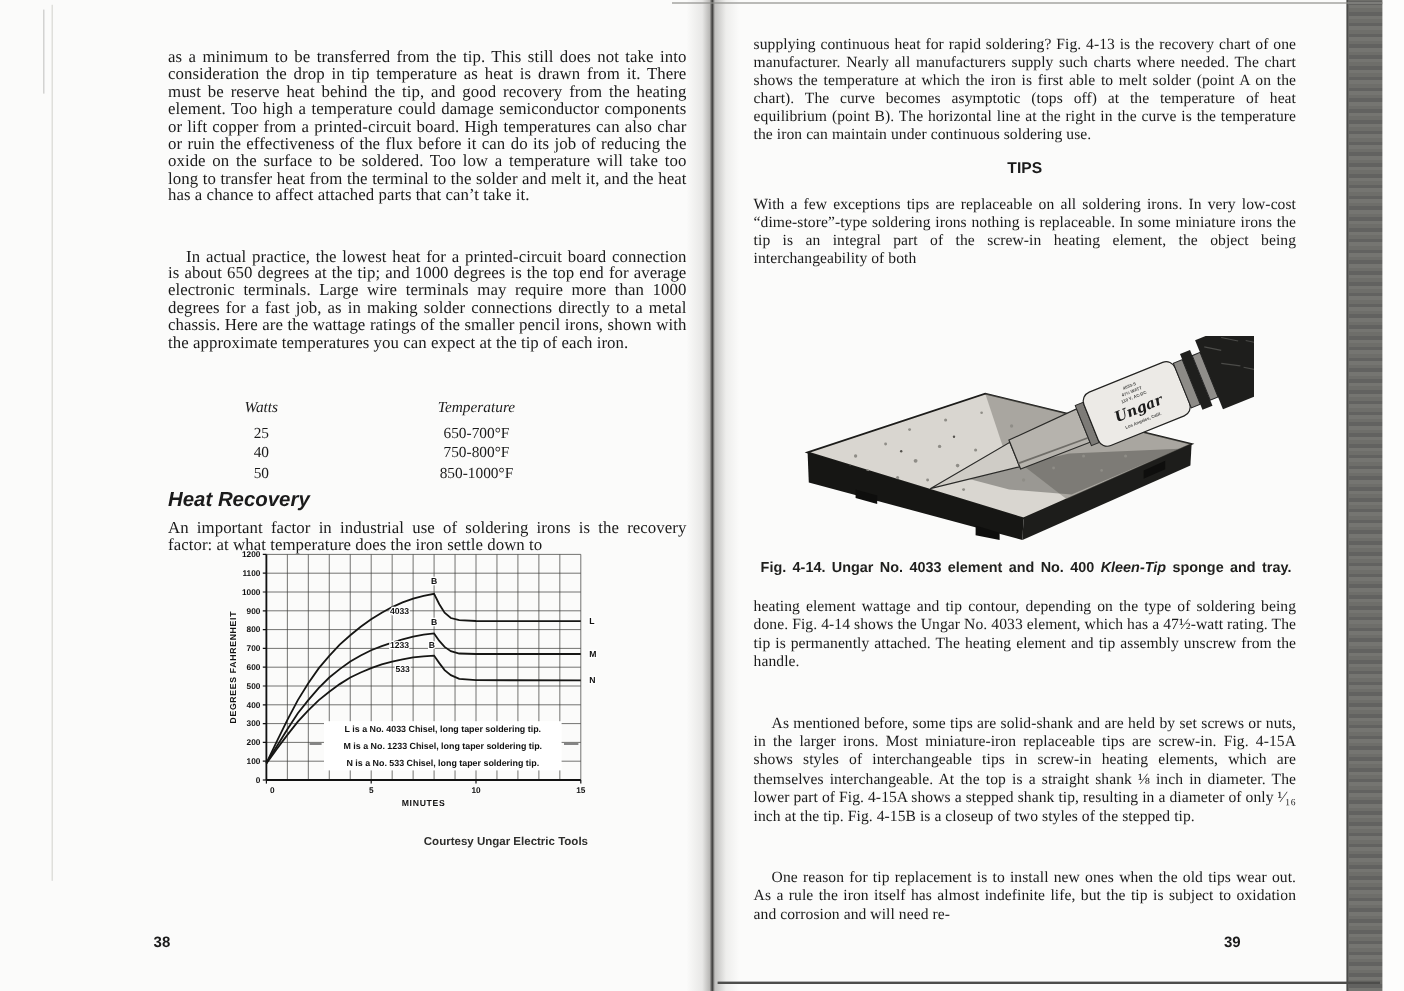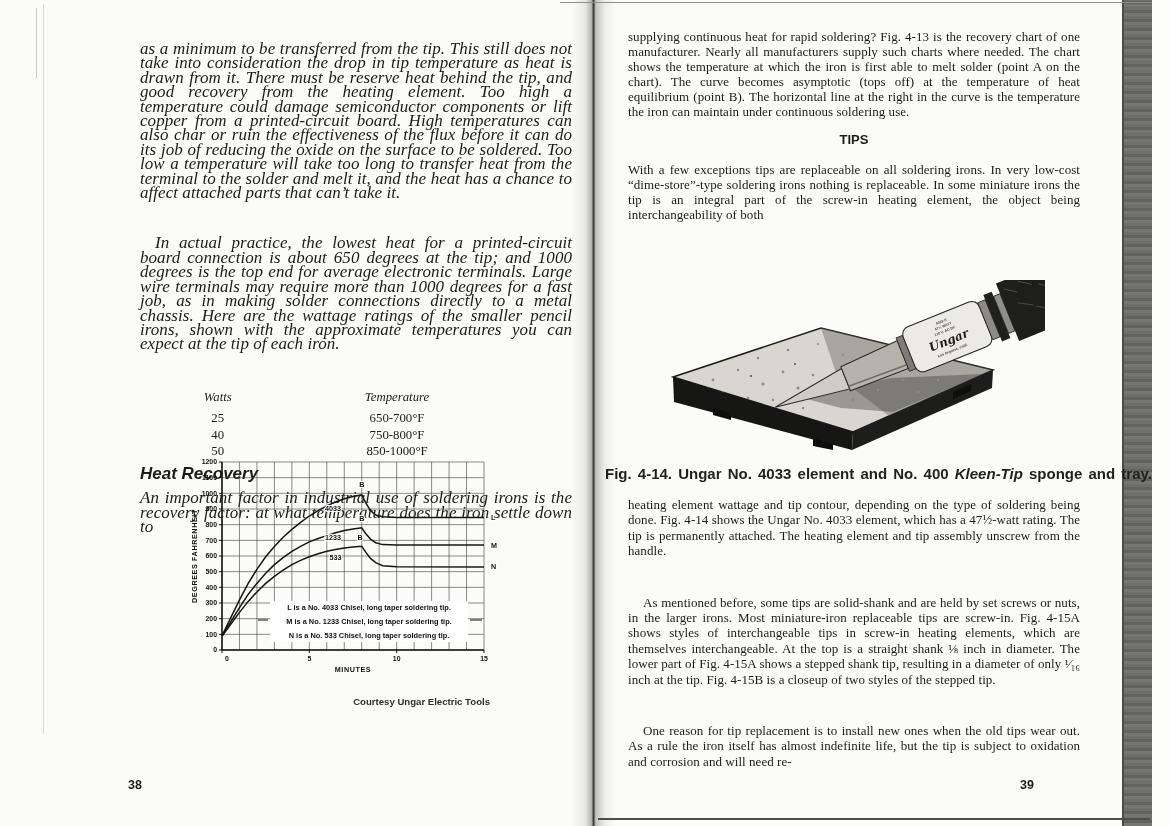--- a/index.html
+++ b/index.html
@@ -20,38 +20,38 @@
   .bottom-line{position:absolute;left:598px;top:818px;width:552px;height:2px;background:#4d4d4b;}
   .left-line{position:absolute;left:43px;top:4px;width:1px;height:730px;background:#b9b9b5;opacity:.55;}
   .left-dash{position:absolute;left:36px;top:8px;width:1px;height:70px;background:#9a9a96;opacity:.5;}
 
   
   .page{position:absolute;top:0;height:826px;}
   #left-page{left:0;width:585px;}
   #right-page{left:585px;width:585px;}
   .col{position:absolute;}
   p{margin:0;text-align:justify;}
-  #left-page p{font-size:17px;line-height:14.4px;letter-spacing:.05px;font-style:italic;}
+  #left-page p{font-size:14px;line-height:14.4px;letter-spacing:.05px;}
   #right-page p{font-size:13px;line-height:14.9px;letter-spacing:.05px;}
   .ind{text-indent:15px;margin-top:36px;}
 
   
   .watt-table{margin-top:9px;display:grid;grid-template-columns:36% 47% 17%;row-gap:1.5px;}
   .watt-table .h{font-style:italic;font-size:12.8px;text-align:center;padding-bottom:5px;margin-top:29px;}
   .watt-table .c{font-size:12.8px;text-align:center;}
 
   .subhead{font-family:"Liberation Sans",sans-serif;font-weight:bold;font-style:italic;
     font-size:17px;margin-top:5px;margin-bottom:7px;}
   .tips-head{font-family:"Liberation Sans",sans-serif;font-weight:bold;font-size:12.5px;
     letter-spacing:1.2px;text-align:center;margin:14px 0 15px 0;text-indent:0;}
 
   .courtesy{position:absolute;font-family:"Liberation Sans",sans-serif;font-weight:bold;
     font-size:9.6px;color:#2e2e2c;text-align:right;}
   .figcap{position:absolute;font-family:"Liberation Sans",sans-serif;font-weight:bold;
-    font-size:15px;color:#1f1f1d;text-align:center;line-height:15px;word-spacing:2px;}
+    font-size:12px;color:#1f1f1d;text-align:center;line-height:15px;word-spacing:2px;}
   .pagenum{position:absolute;font-family:"Liberation Sans",sans-serif;font-weight:bold;font-size:12.5px;margin-top:36px;}
 
   
   #chart-box{position:absolute;left:188px;top:454px;width:330px;height:236px;}
   #chart-box svg{width:100%;height:100%;}
   .tick{font-family:"Liberation Sans",sans-serif;font-size:6.9px;fill:#111;font-weight:bold;}
   .axlbl{font-family:"Liberation Sans",sans-serif;font-size:7.2px;fill:#111;font-weight:bold;letter-spacing:.6px;}
   .legend{font-family:"Liberation Sans",sans-serif;font-size:7.4px;fill:#111;font-weight:bold;}
   .ann{font-family:"Liberation Sans",sans-serif;font-size:7.2px;fill:#111;font-weight:bold;
     paint-order:stroke;stroke:#fff;stroke-width:2.2px;}

